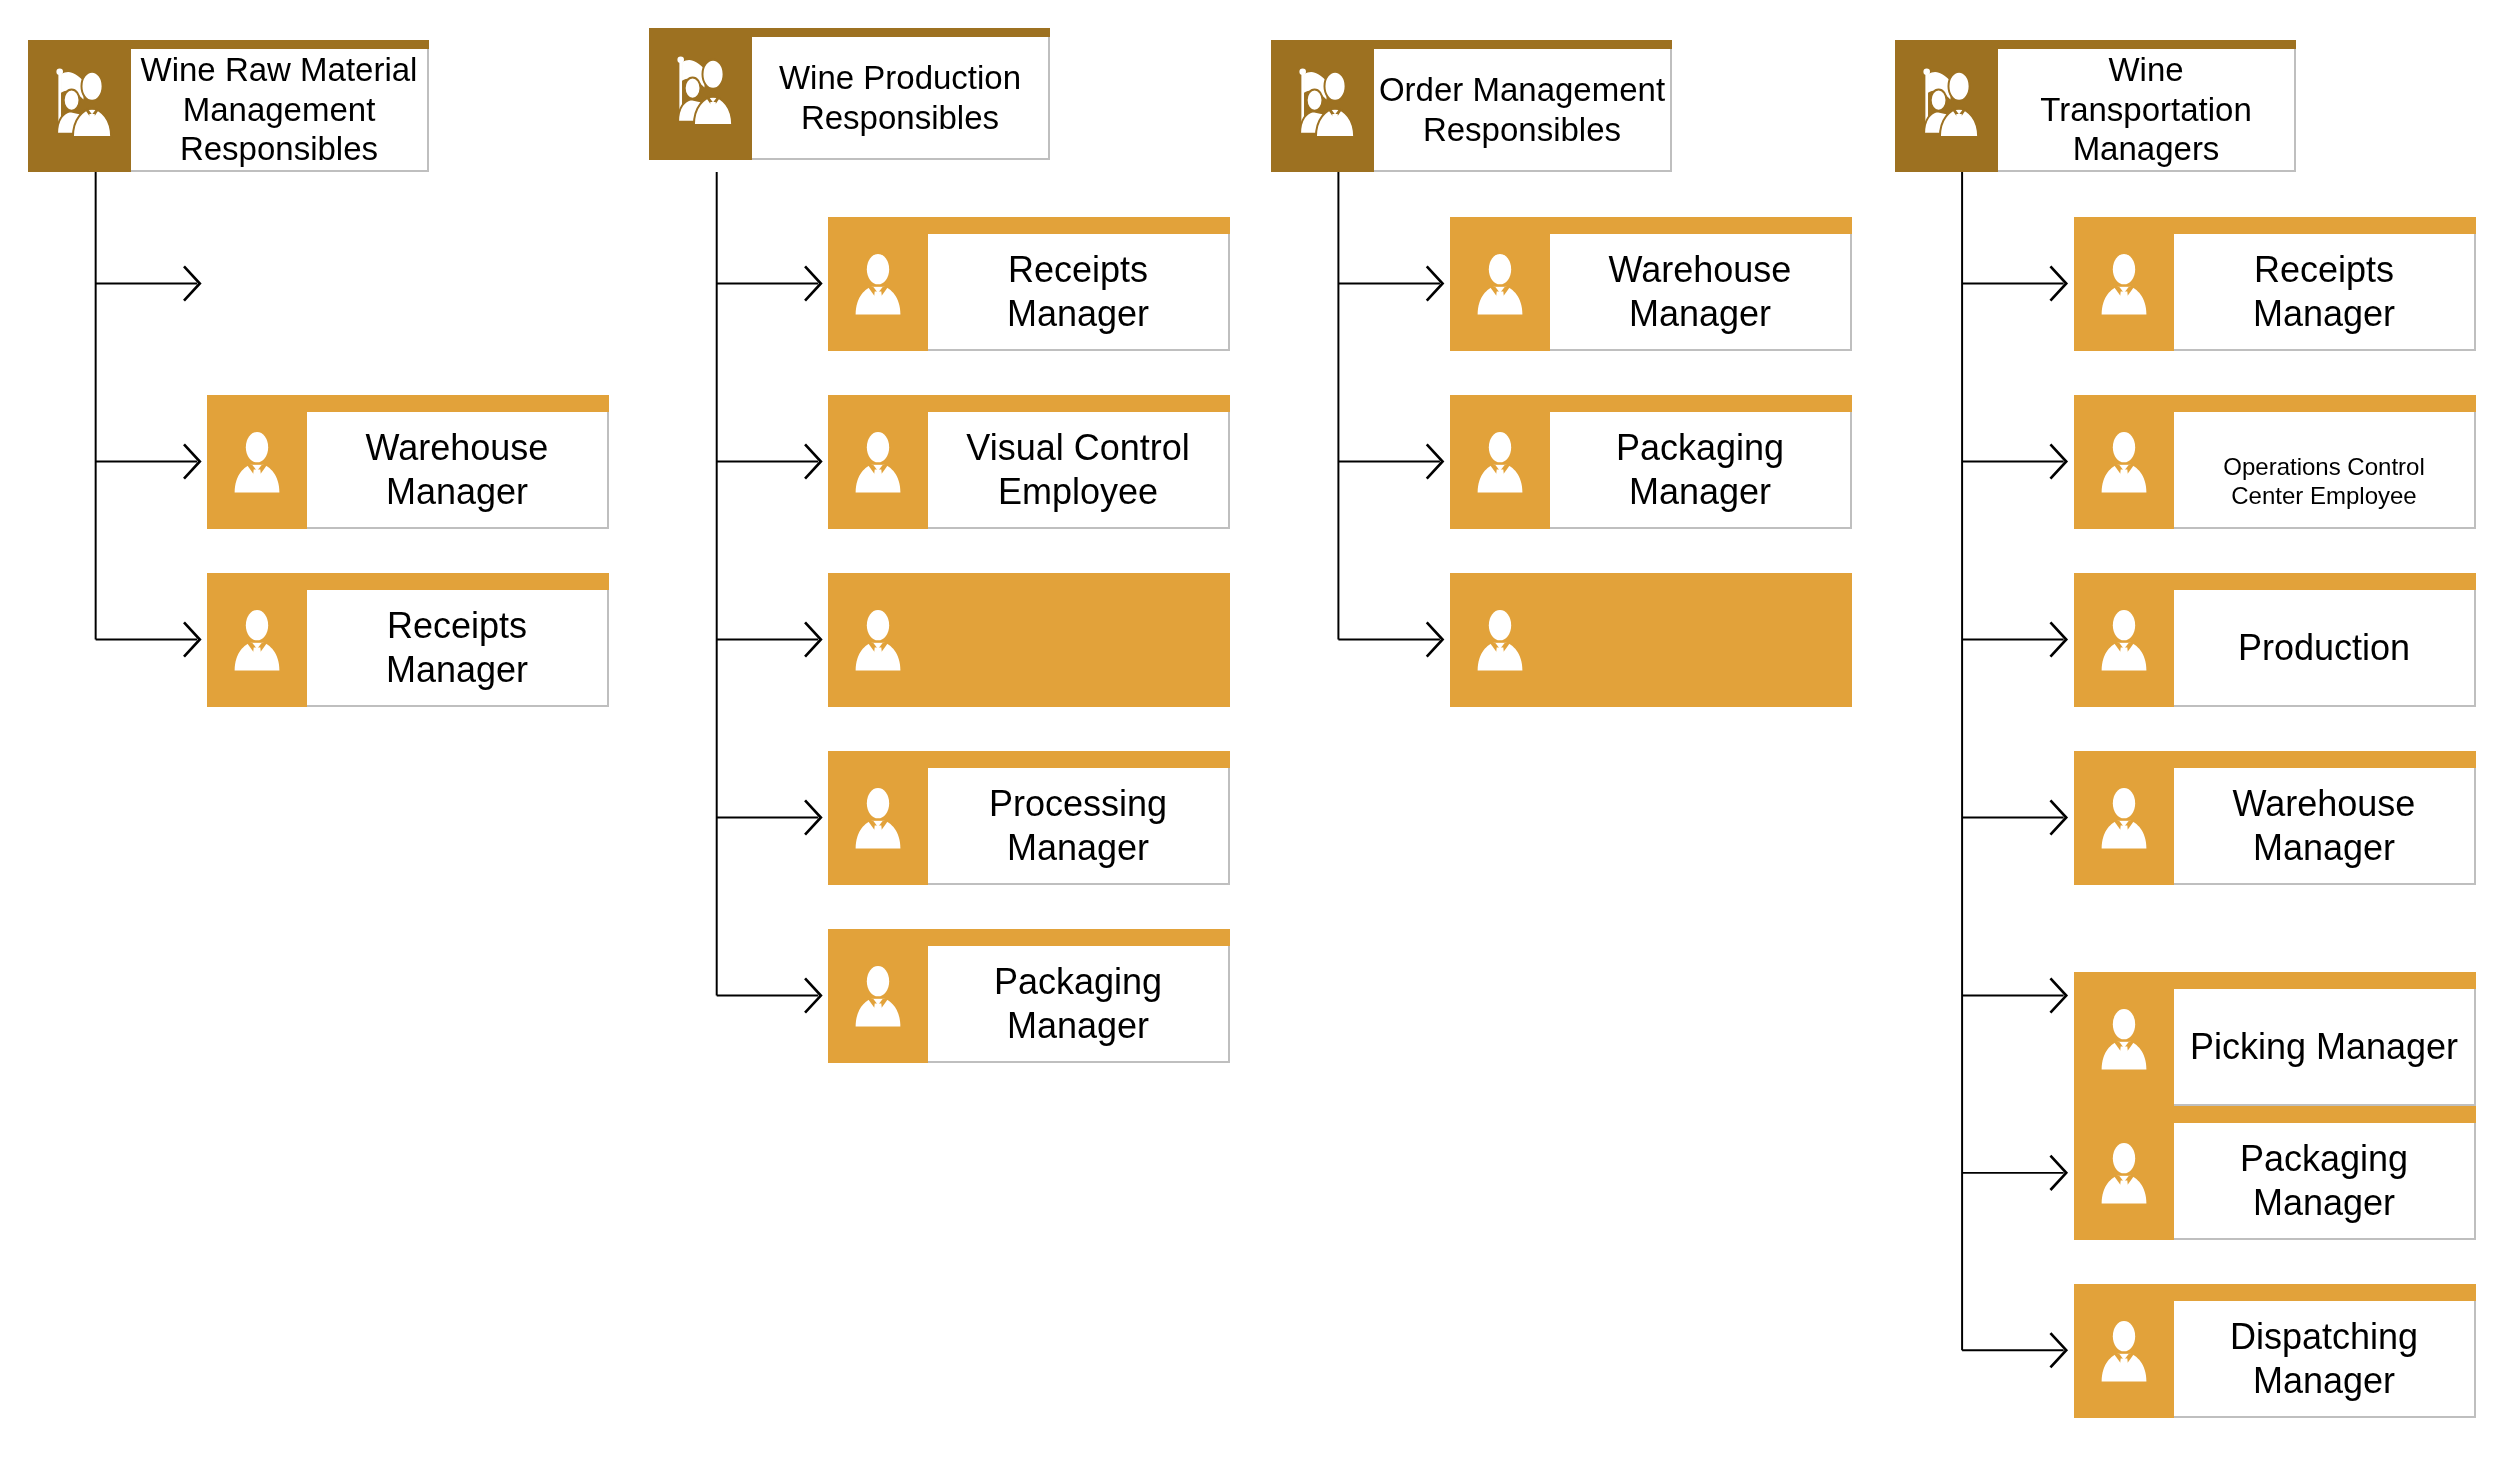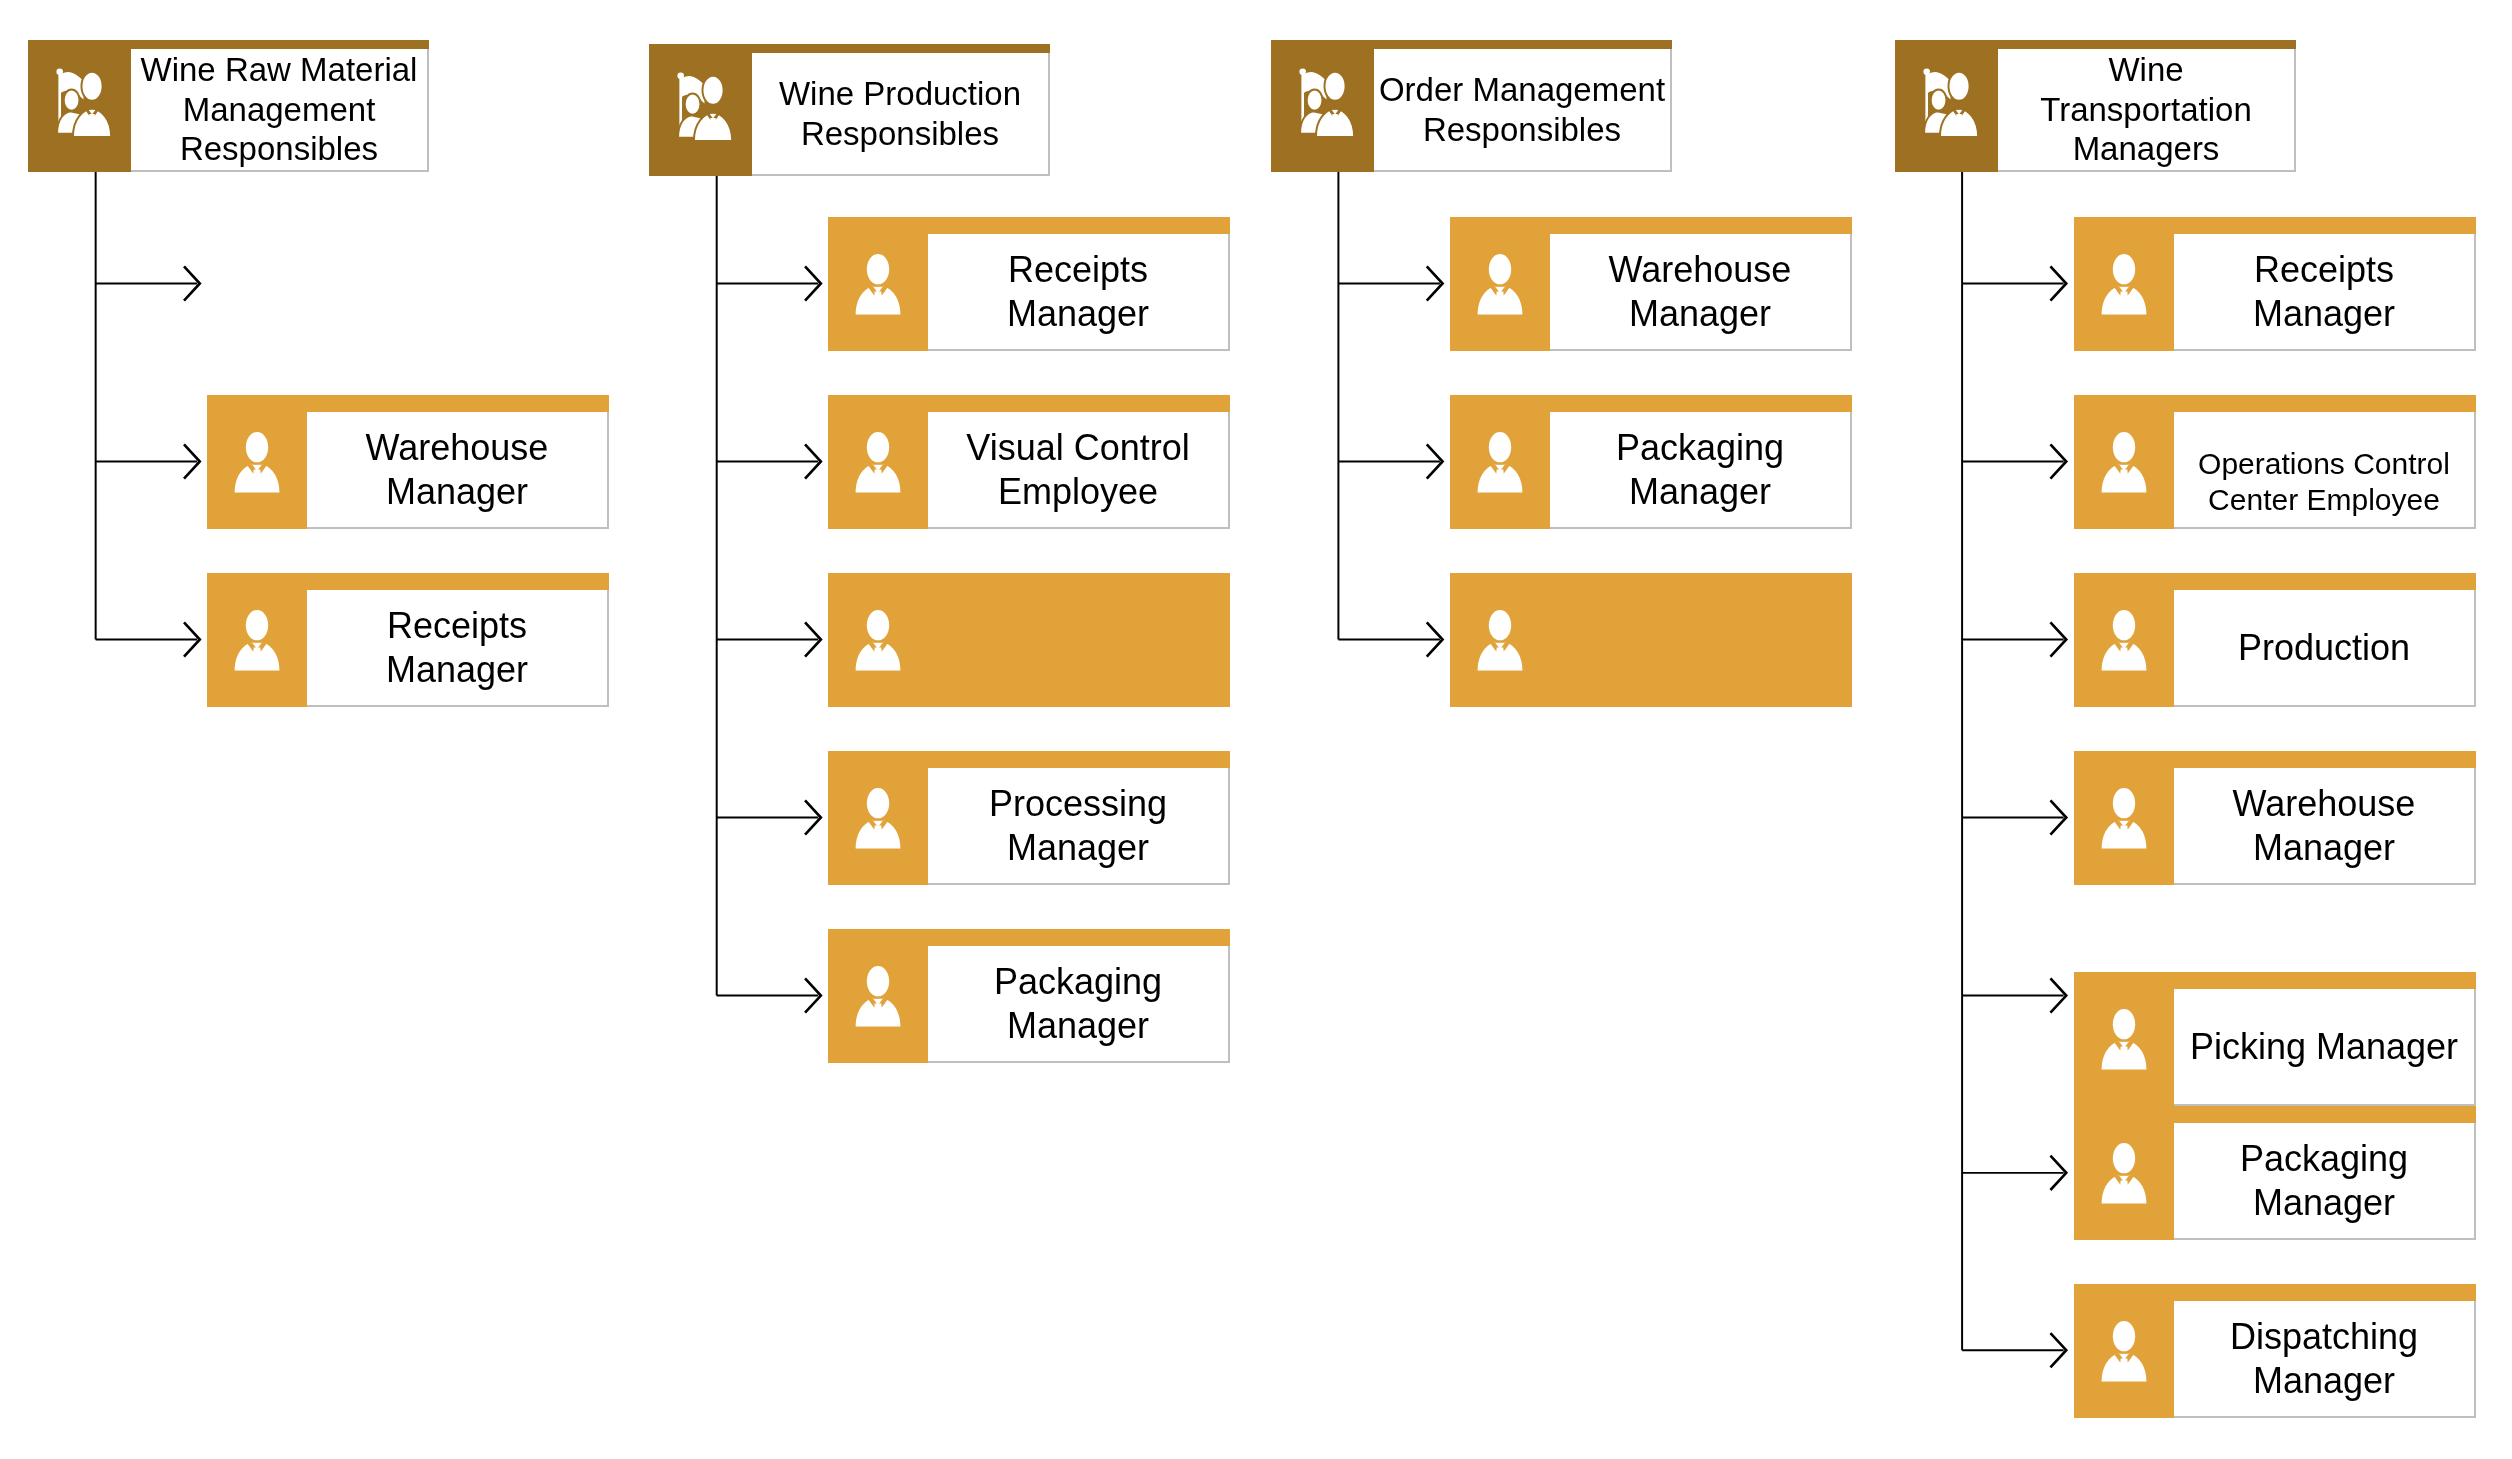--- a/index.html
+++ b/index.html
@@ -29,21 +29,21 @@
   
   .member-box{position:absolute;width:402px;height:134px;background:var(--gold-light);}
   .member-panel{
     position:absolute;left:100px;top:17px;right:0;bottom:0;
     background:#fff;box-sizing:border-box;
     border-right:2.6px solid var(--panel-border);
     border-bottom:2.6px solid var(--panel-border);
     display:flex;align-items:center;justify-content:center;
     text-align:center;font-size:36px;line-height:1.2;padding:0 10px;
   }
-  .member-panel .label.small{font-size:30px;margin-top:24px;}
+  .member-panel .label.small{font-size:24px;margin-top:24px;}
   .member-icon{position:absolute;left:0;top:0;width:100px;height:134px;}
   .member-icon svg{width:100%;height:100%;display:block;}
 </style>
 </head>
 <body>
 
 <svg width="0" height="0" style="position:absolute">
   <defs>
     <g id="team-flag">
       <circle cx="48" cy="48" r="5" fill="#fff"></circle>
@@ -156,21 +156,21 @@
     <div class="member-icon">
         <svg viewBox="0 0 152 203">
           <use href="#person"></use>
         </svg>
       </div>
     <div class="member-panel">
       <span class="label">Receipts Manager</span>
     </div>
   </div>
 
-  <div class="group-box" style="left:649px;top:44px">
+  <div class="group-box" style="left:649px;top:28px">
     <div class="group-icon">
         <svg viewBox="0 0 156 200">
           <use href="#team-flag"></use>
         </svg>
       </div>
     <div class="group-panel">
       <span class="label">Wine Production Responsibles</span>
     </div>
   </div>
   <div class="member-box" style="left:828px;top:217px">

